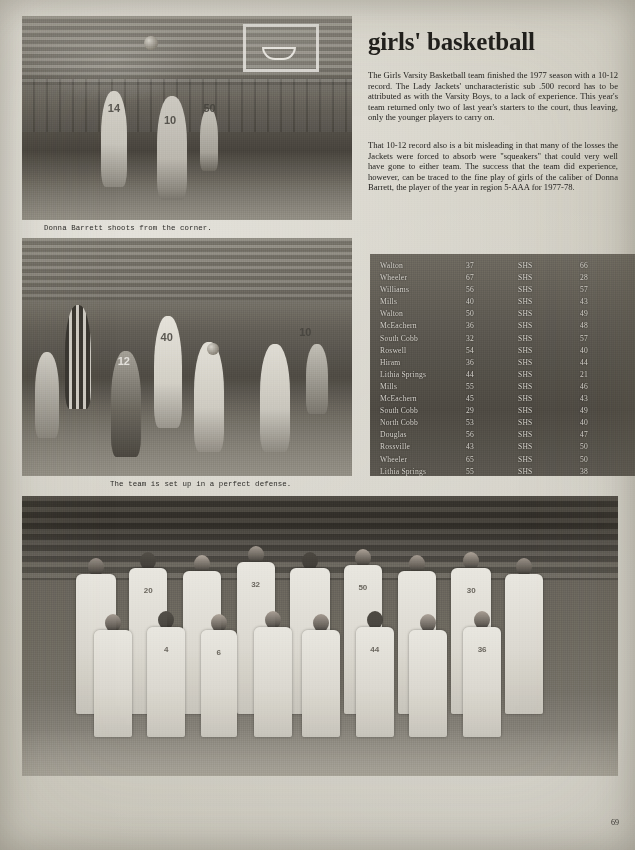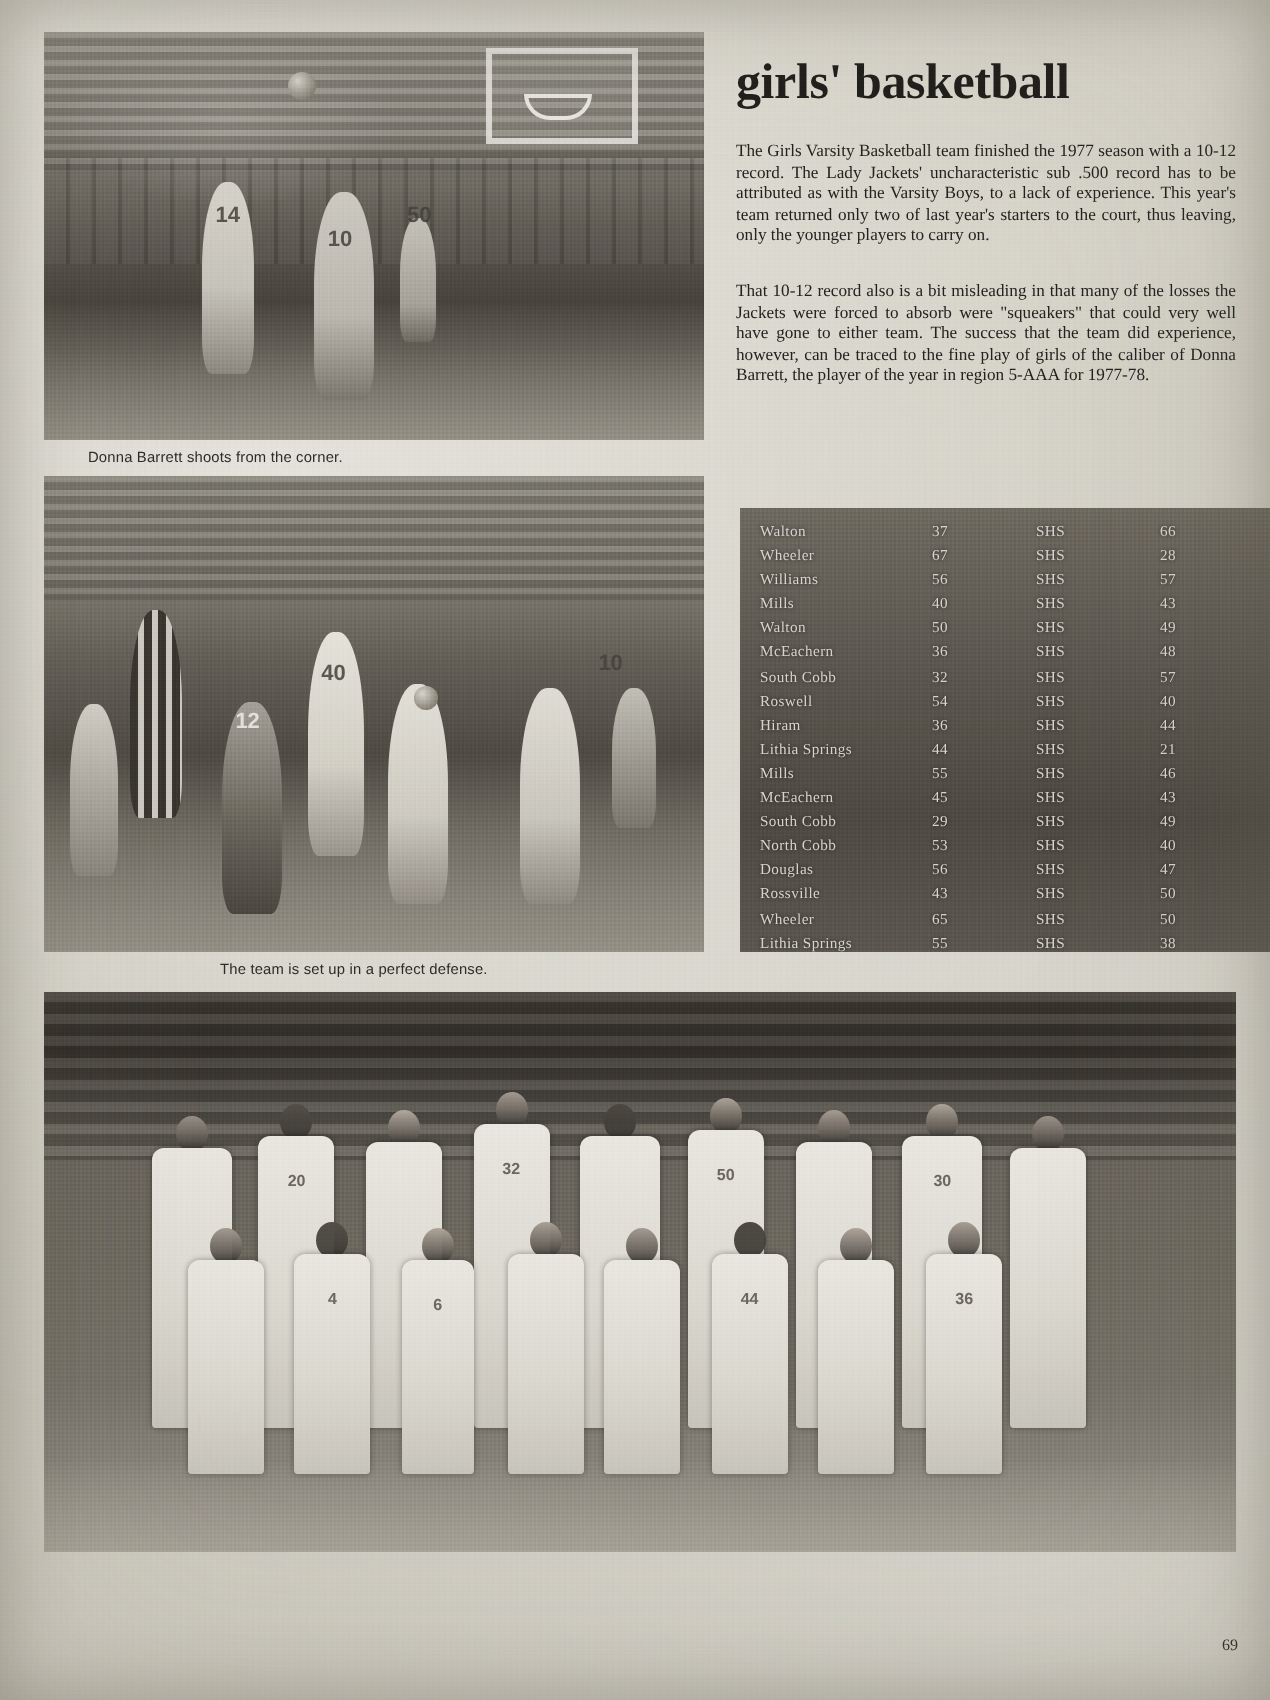--- a/index.html
+++ b/index.html
@@ -55,21 +55,21 @@
     position: absolute;
     left: 0; top: 0; right: 0; bottom: 0;
     opacity: 0.5;
     background-image:
       repeating-linear-gradient(0deg, rgba(255,255,255,0.05) 0 1px, rgba(0,0,0,0.06) 1px 2px),
       repeating-linear-gradient(90deg, rgba(255,255,255,0.04) 0 1px, rgba(0,0,0,0.05) 1px 2px);
     mix-blend-mode: overlay;
   }
   .cap {
     position: absolute;
-    font-family: Liberation Sans, sans-serif;
+    font-family: Liberation Mono, monospace;
     font-size: 7.4px;
     color: #2c2b28;
     letter-spacing: 0.1px;
   }
 
   
   #photo-action-1 .ph-base {
     background:
       radial-gradient(ellipse 120px 60px at 28% 22%, rgba(200,198,190,0.30), rgba(0,0,0,0) 70%),
       linear-gradient(180deg, #9a968d 0%, #8b877e 26%, #6f6b63 33%, #5d5951 48%, #4a463f 66%, #5a564e 78%, #77736a 92%, #8b877d 100%);

